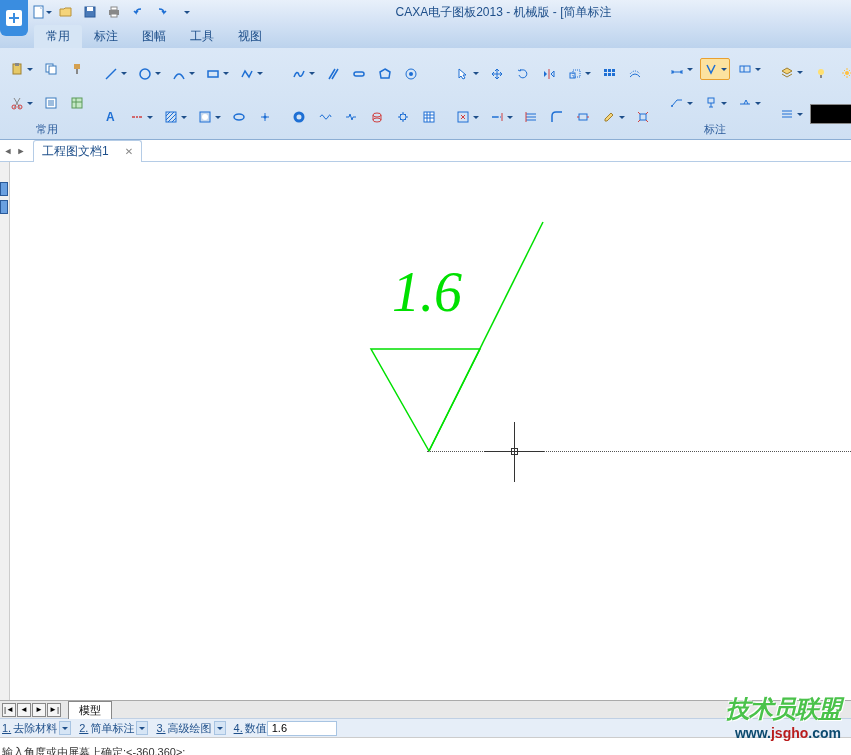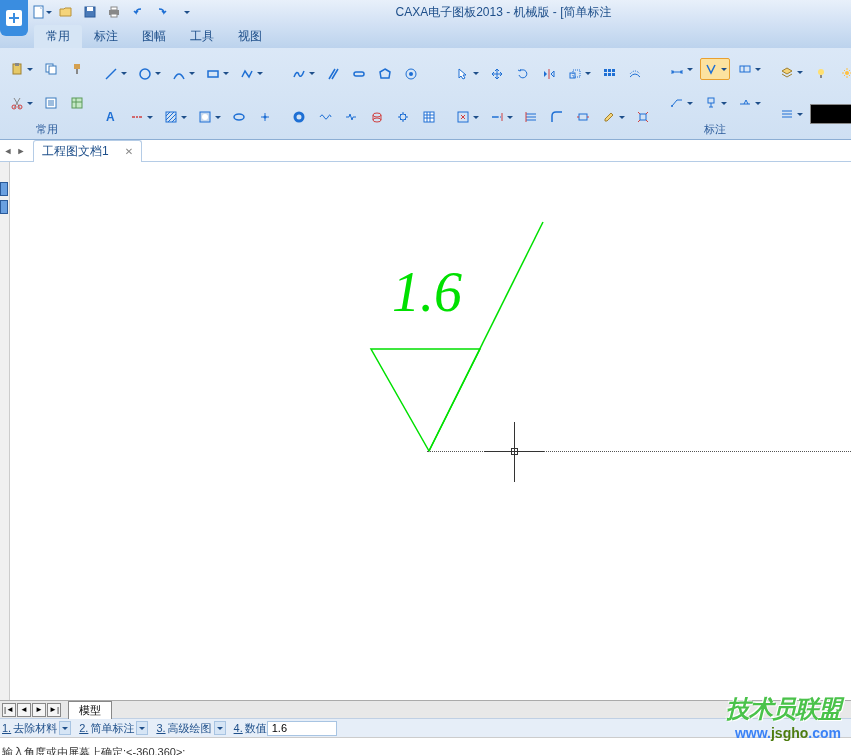--- a/index.html
+++ b/index.html
@@ -167,22 +167,22 @@
 
 .watermark {
   position: absolute;
   right: 8px;
   bottom: 14px;
   text-align: right;
   padding-right: 2px;
 }
 .wm-top { font-size: 24px; font-weight: bold; color: #4ac24a; font-style: italic; letter-spacing: -1px; text-shadow: 1px 1px 0 #fff, -1px -1px 0 #fff; }
 .wm-bot { font-size: 14px; font-weight: bold; }
-.wm-bot .g { color: #4d7c0f; }
-.wm-bot .o { color: #3b82f6; }
+.wm-bot .g { color: #b91c1c; }
+.wm-bot .o { color: #0c4a6e; }
 
 
 svg { display: block; }
 </style>
 </head>
 <body>
 
 <div class="qat">
   <div class="app-logo">
     <svg width="20" height="20">

